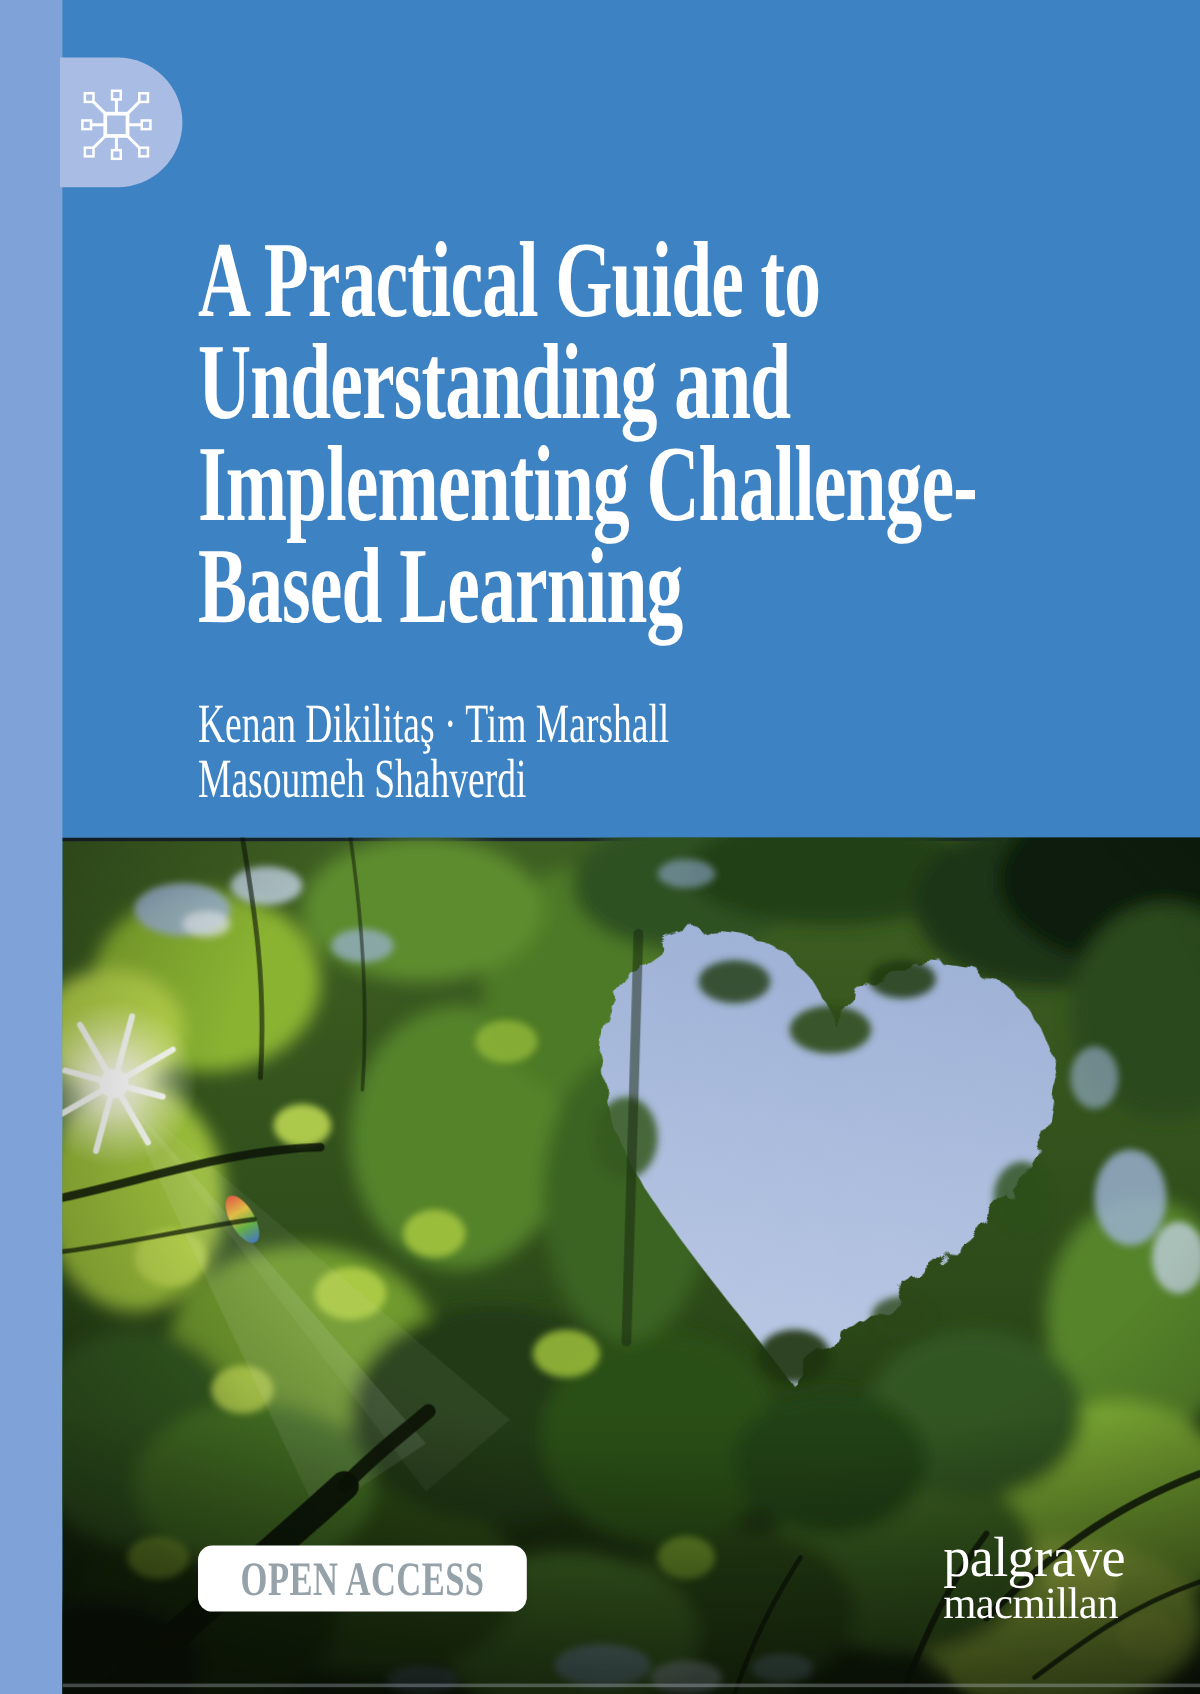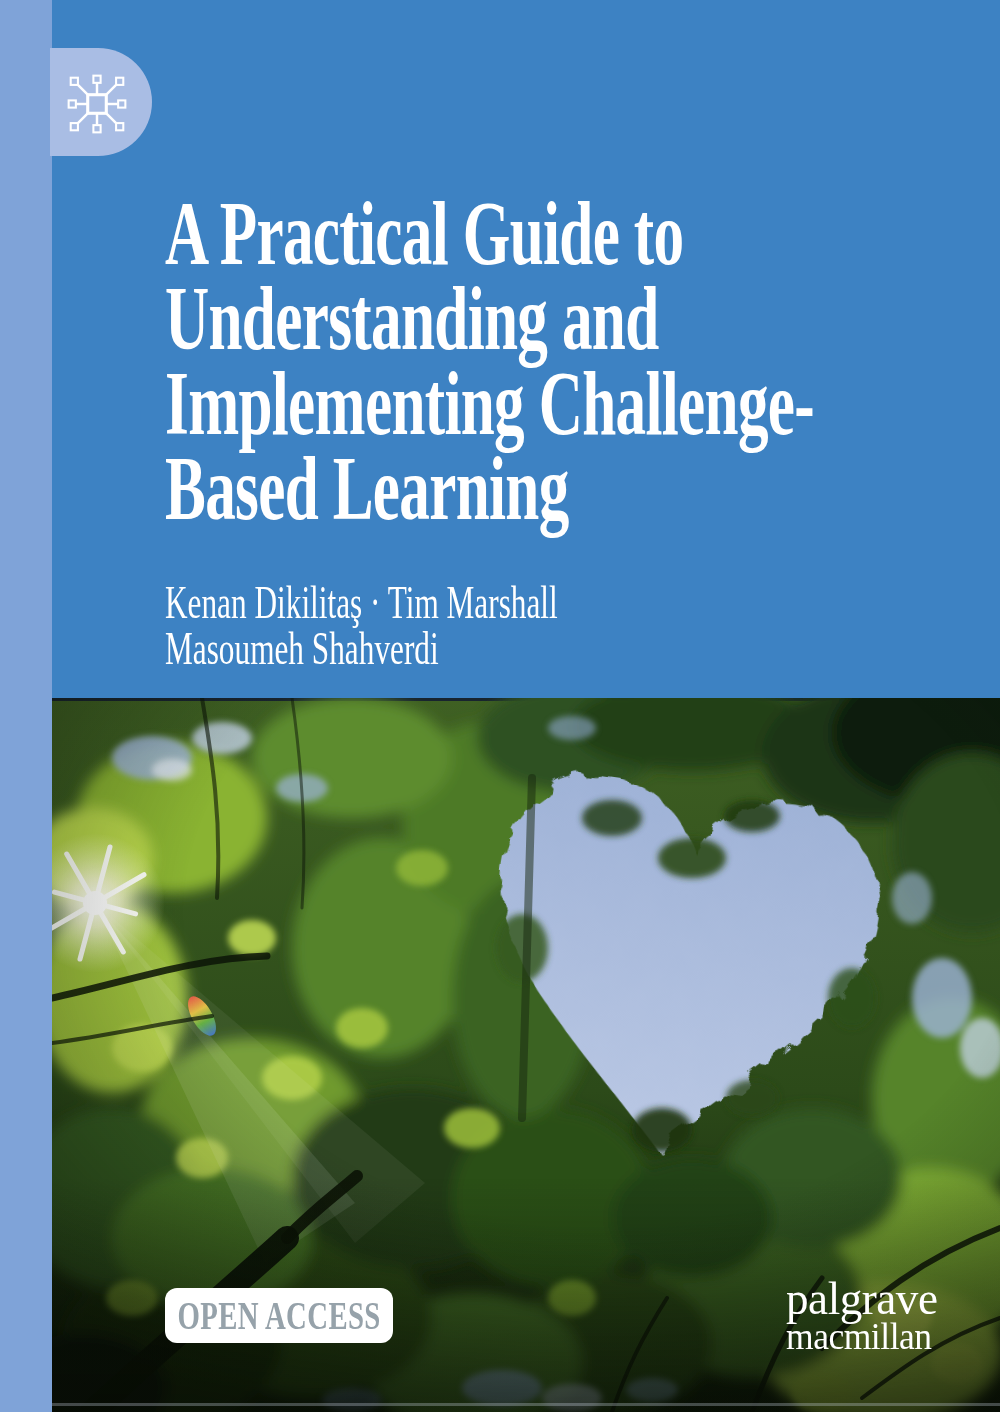--- a/index.html
+++ b/index.html
@@ -19,21 +19,21 @@
   .title span{display:block;}
   .authors{
     position:absolute;left:165px;top:580px;
     color:#ffffff;font-weight:400;font-size:46px;line-height:46px;
     transform:scaleX(0.68);transform-origin:0 0;white-space:nowrap;
   }
   .authors span{display:block;}
   .photo{position:absolute;left:52px;top:698px;width:948px;height:714px;}
   .photo svg{display:block;}
   .badge{
-    position:absolute;left:165px;top:1288px;width:228px;height:55px;
+    position:absolute;left:165px;top:1288px;width:274px;height:55px;
     background:#ffffff;border-radius:12px;
     display:flex;align-items:center;justify-content:center;
   }
   .badge span{
     color:#96a2aa;font-weight:700;font-size:40px;letter-spacing:0.5px;
     transform:scaleX(0.72);white-space:nowrap;
   }
   .publisher{position:absolute;left:786px;top:1276px;color:#ffffff;transform:scaleX(0.96);transform-origin:0 0;}
   .publisher .p1{display:block;font-size:47px;line-height:44px;font-weight:400;letter-spacing:-0.5px;}
   .publisher .p2{display:block;font-size:37px;line-height:34px;font-weight:400;letter-spacing:-0.5px;}

